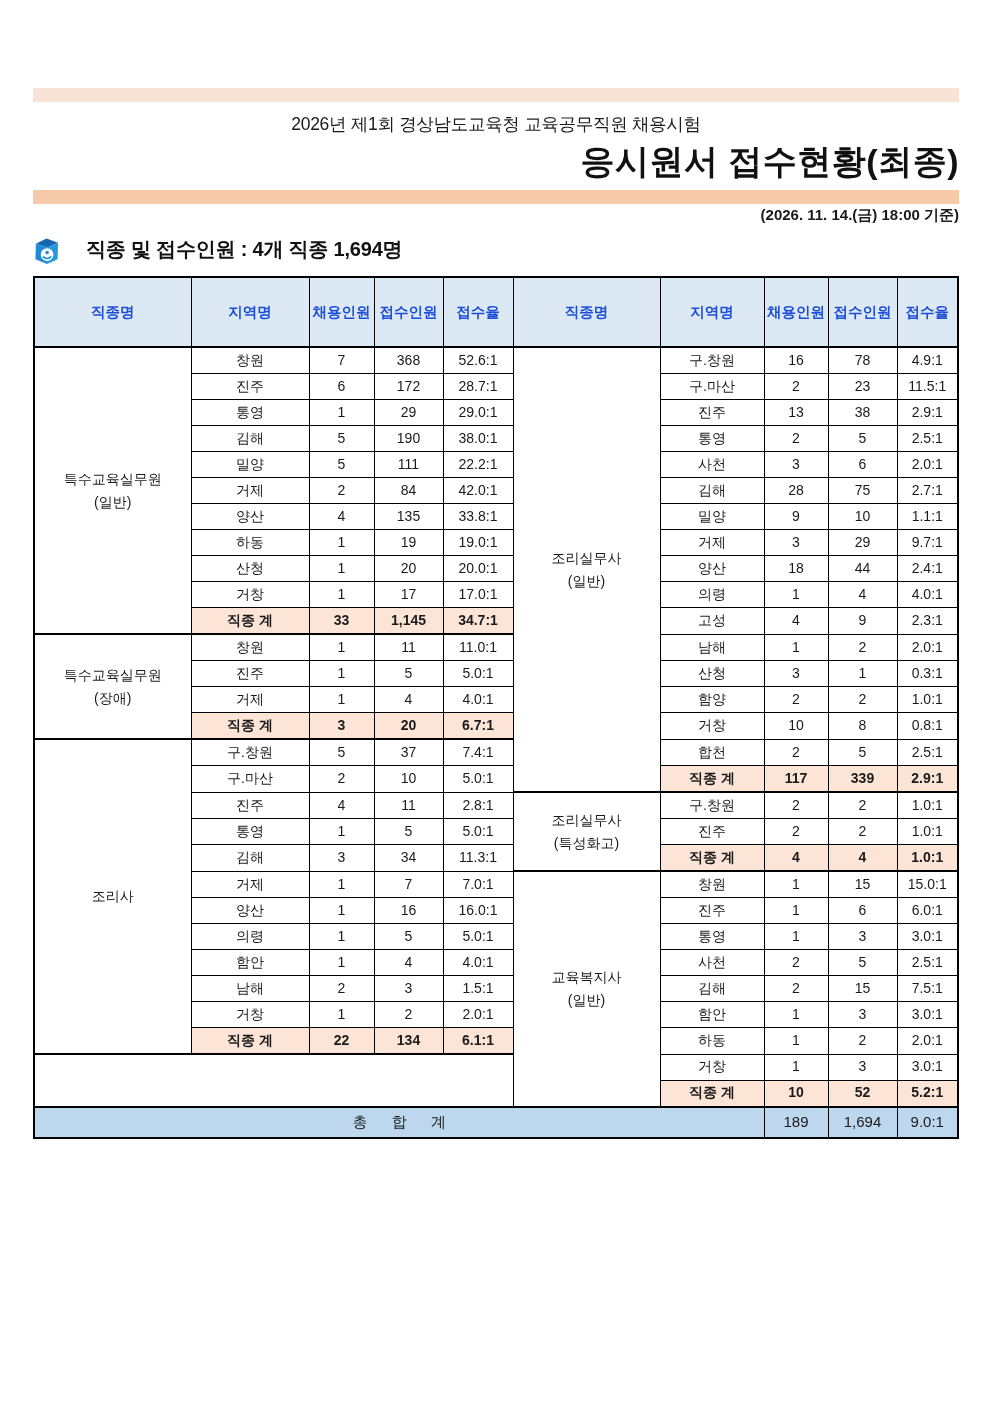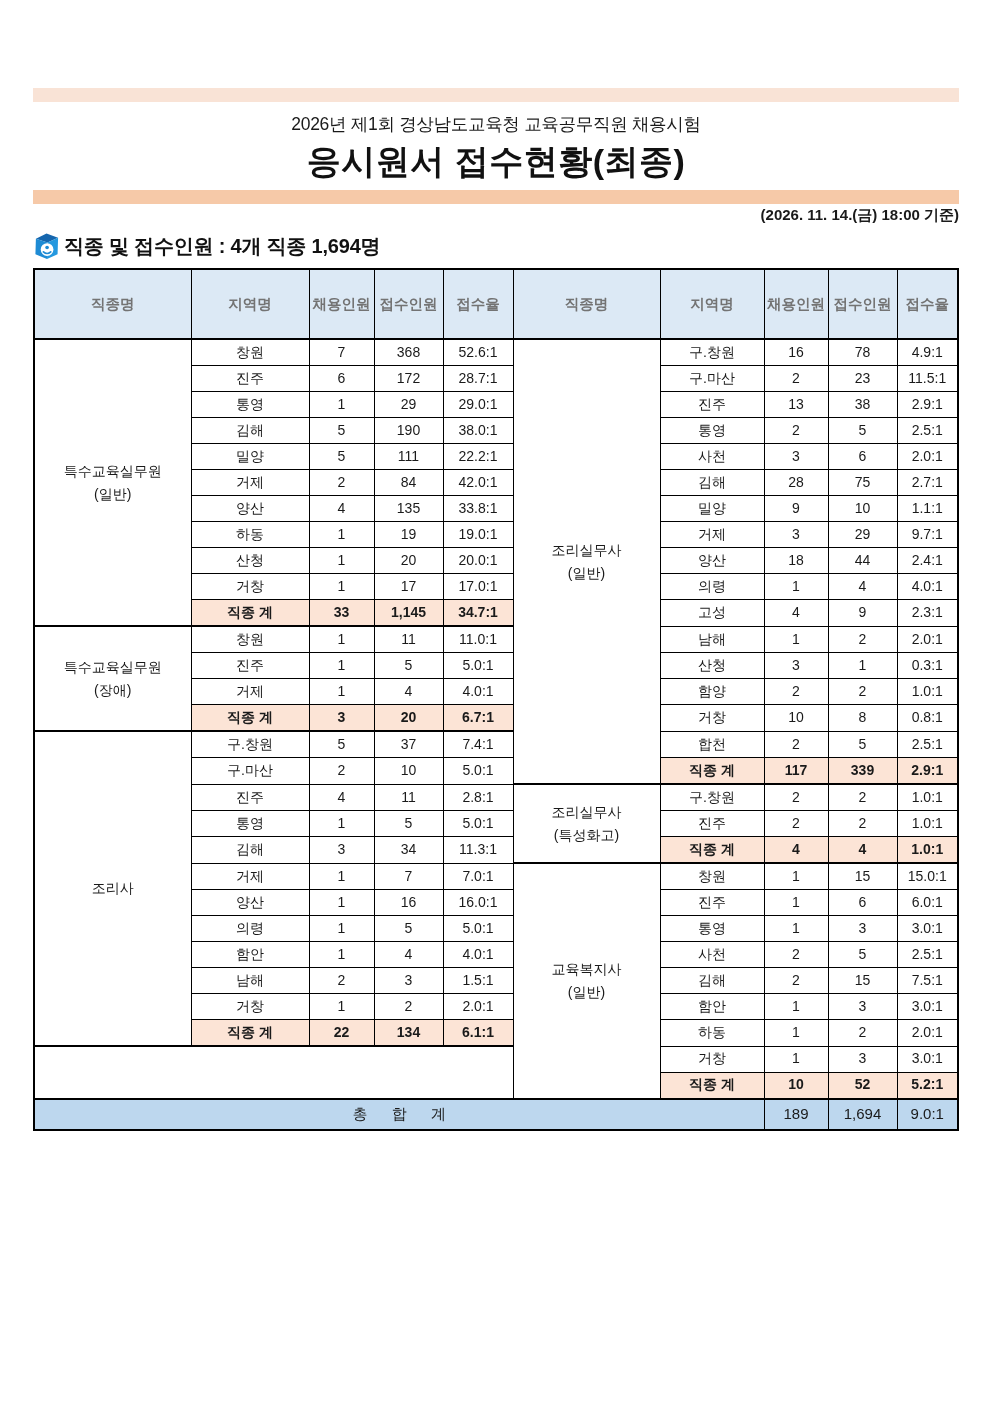--- a/index.html
+++ b/index.html
@@ -10,46 +10,46 @@
   }
   .page{width:926px;margin-left:33px;}
   .bar{width:100%;}
   .bar-top{height:14px;margin-top:88px;background:var(--bar-top);}
   .bar-mid{height:14px;margin-top:7px;background:var(--bar-mid);}
   .subtitle{
     margin-top:9px;text-align:center;font-size:17.5px;font-weight:400;
     letter-spacing:-0.3px;line-height:26px;color:#1a1a1a;
   }
   .title{
-    margin:2px 0 0 0;text-align:center;font-size:34px;font-weight:800;
+    margin:2px 0 0 0;text-align:right;font-size:34px;font-weight:800;
     letter-spacing:0.5px;line-height:44px;color:#111;
   }
   .date-note{
     text-align:right;font-size:15px;font-weight:700;
     line-height:22px;color:#1a1a1a;
   }
   .section-row{
-    margin-top:2px;display:flex;align-items:flex-end;gap:4px;height:32px;
+    margin-top:10px;display:flex;align-items:flex-start;gap:26px;height:32px;
   }
   .cube{width:27px;height:29px;display:inline-block;flex:0 0 auto;}
   .section-title{font-size:20px;font-weight:800;letter-spacing:-0.2px;color:#111;}
 
   table.sheet{
     border-collapse:collapse;table-layout:fixed;width:926px;margin-top:8px;
     border:2.3px solid #000;
   }
   col.c-job{width:157px;}  col.c-region{width:118px;} col.c-hire{width:65px;}
   col.c-apply{width:69px;} col.c-rate{width:70px;}
   col.c-job2{width:147px;} col.c-region2{width:104px;} col.c-hire2{width:64px;}
   col.c-apply2{width:69px;} col.c-rate2{width:61px;}
   .sheet th{
     border:1.4px solid #000;border-bottom:2.3px solid #000;
     background:var(--table-header-bg);
     height:68px;font-size:14.5px;font-weight:700;text-align:center;
-    padding:0;color:#737373;
+    padding:0;color:#1d4ed8;
   }
   .sheet td{
     border:1.4px solid #000;height:25px;padding:0 2px;
     text-align:center;vertical-align:middle;font-size:14px;color:#1a1a1a;
     line-height:1.25;
   }
   .sheet td.job-cell{font-size:14px;line-height:1.6;margin-left:39px;}
   .sheet td.subtotal{background:var(--subtotal-bg);font-weight:700;}
   .sheet td.gs{border-top:2.3px solid #000;}
   .sheet tr.grand td{

